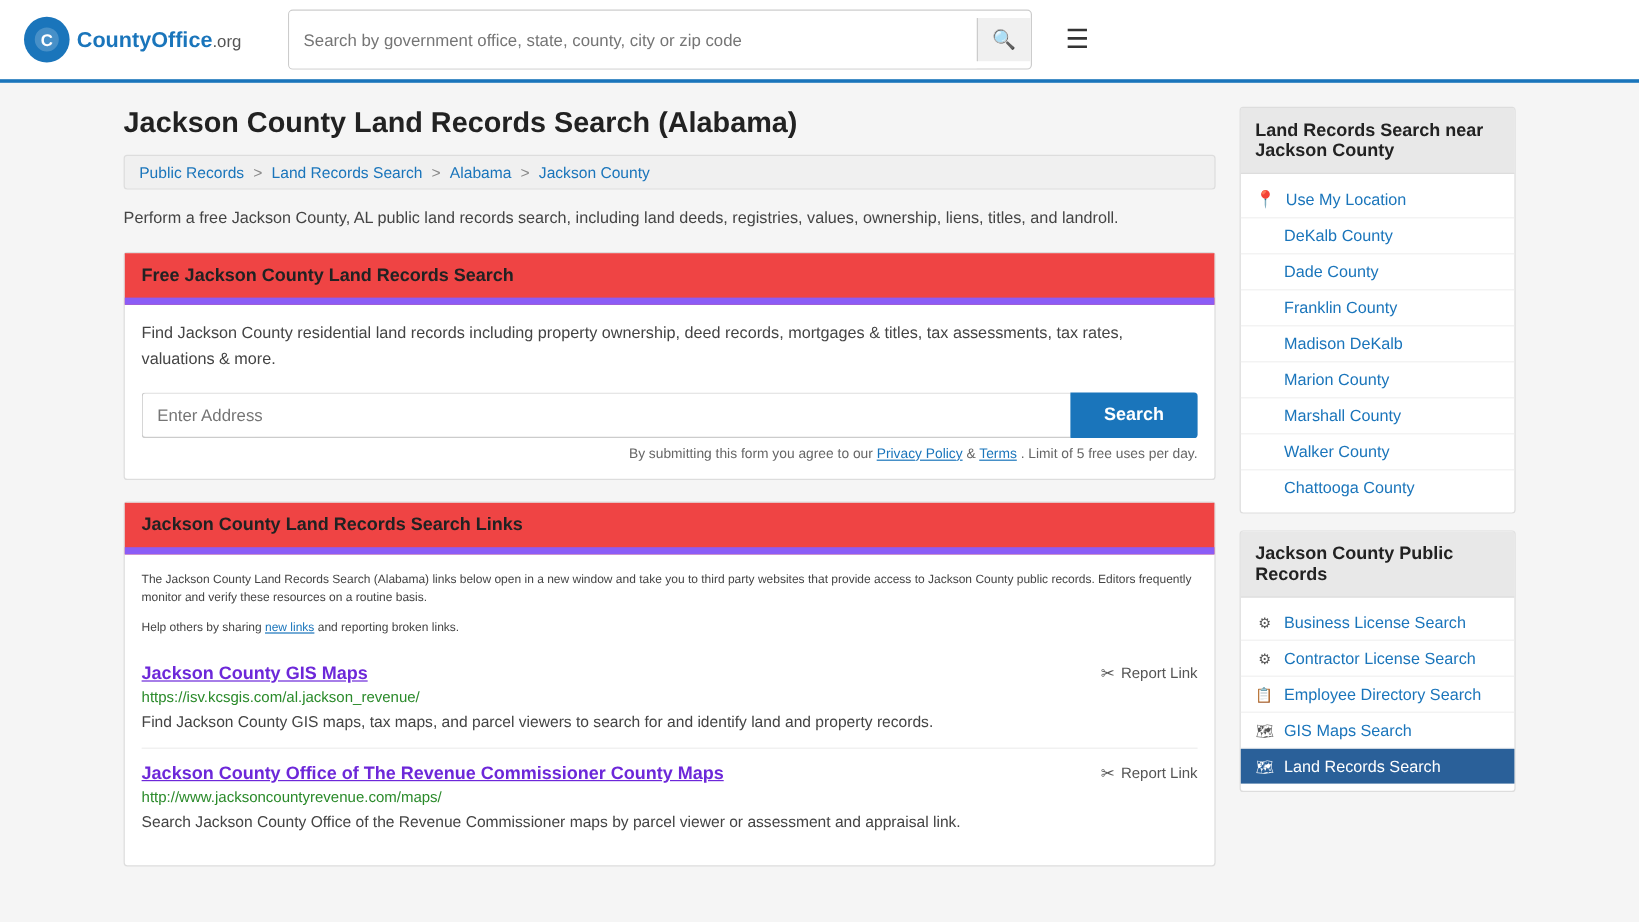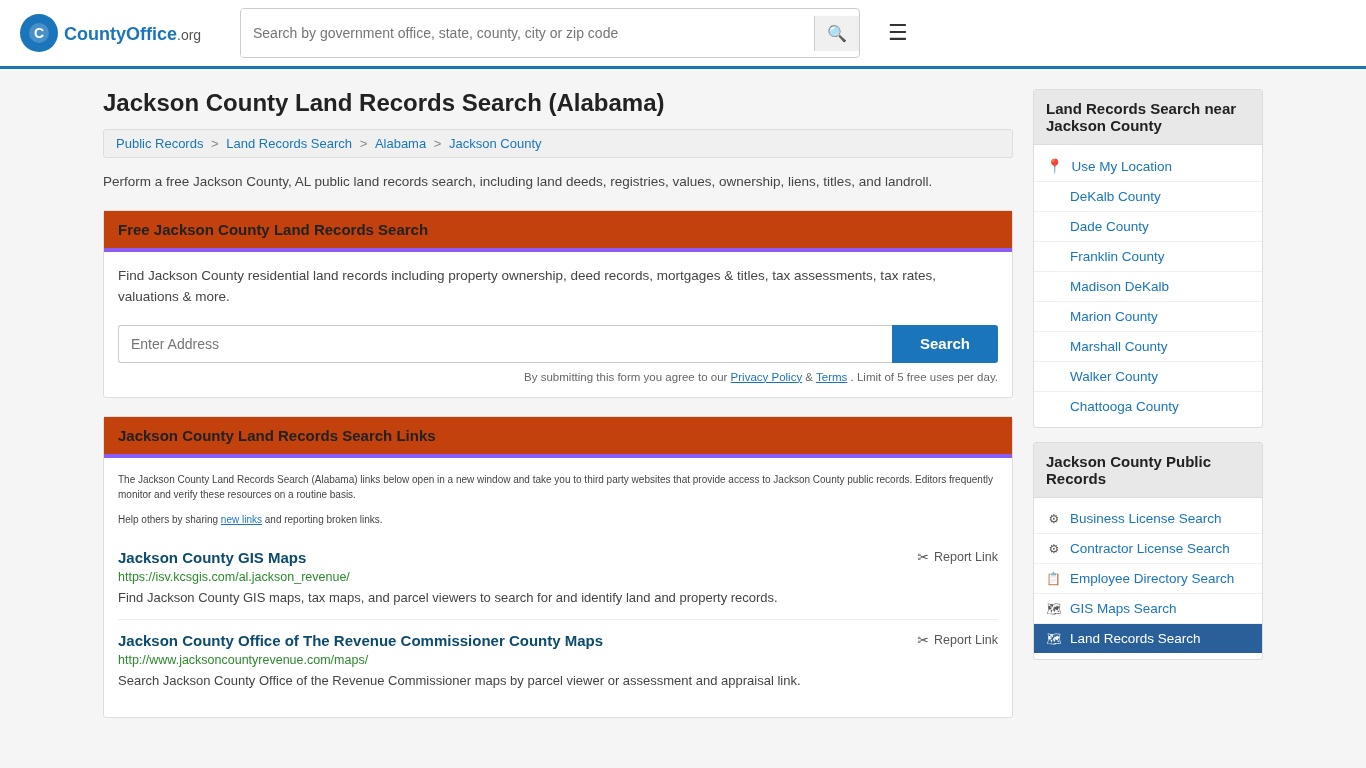--- a/index.html
+++ b/index.html
@@ -130,22 +130,22 @@
     }
 
     
     .section-box {
       background: #fff;
       border: 1px solid #ddd;
       border-radius: 3px;
       margin-bottom: 18px;
     }
     .section-box-header {
-      background: #c2410c;
-      border-bottom: 4px solid #8b5cf6;
+      background: #ef4444;
+      border-bottom: 6px solid #8b5cf6;
       padding: 10px 14px;
       font-size: 15px;
       font-weight: bold;
       color: #222;
     }
     .section-box-body {
       padding: 14px;
     }
 
     
@@ -204,21 +204,22 @@
     .link-item:last-child { border-bottom: none; }
     .link-item-header {
       display: flex;
       justify-content: space-between;
       align-items: flex-start;
       margin-bottom: 4px;
     }
     .link-item-title {
       font-size: 15px;
       font-weight: bold;
-      color: #0c4a6e;
+      color: #6d28d9;
+      text-decoration: underline;
       cursor: pointer;
     }
     .report-link {
       display: flex;
       align-items: center;
       gap: 5px;
       font-size: 12.5px;
       color: #555;
       cursor: pointer;
       white-space: nowrap;

